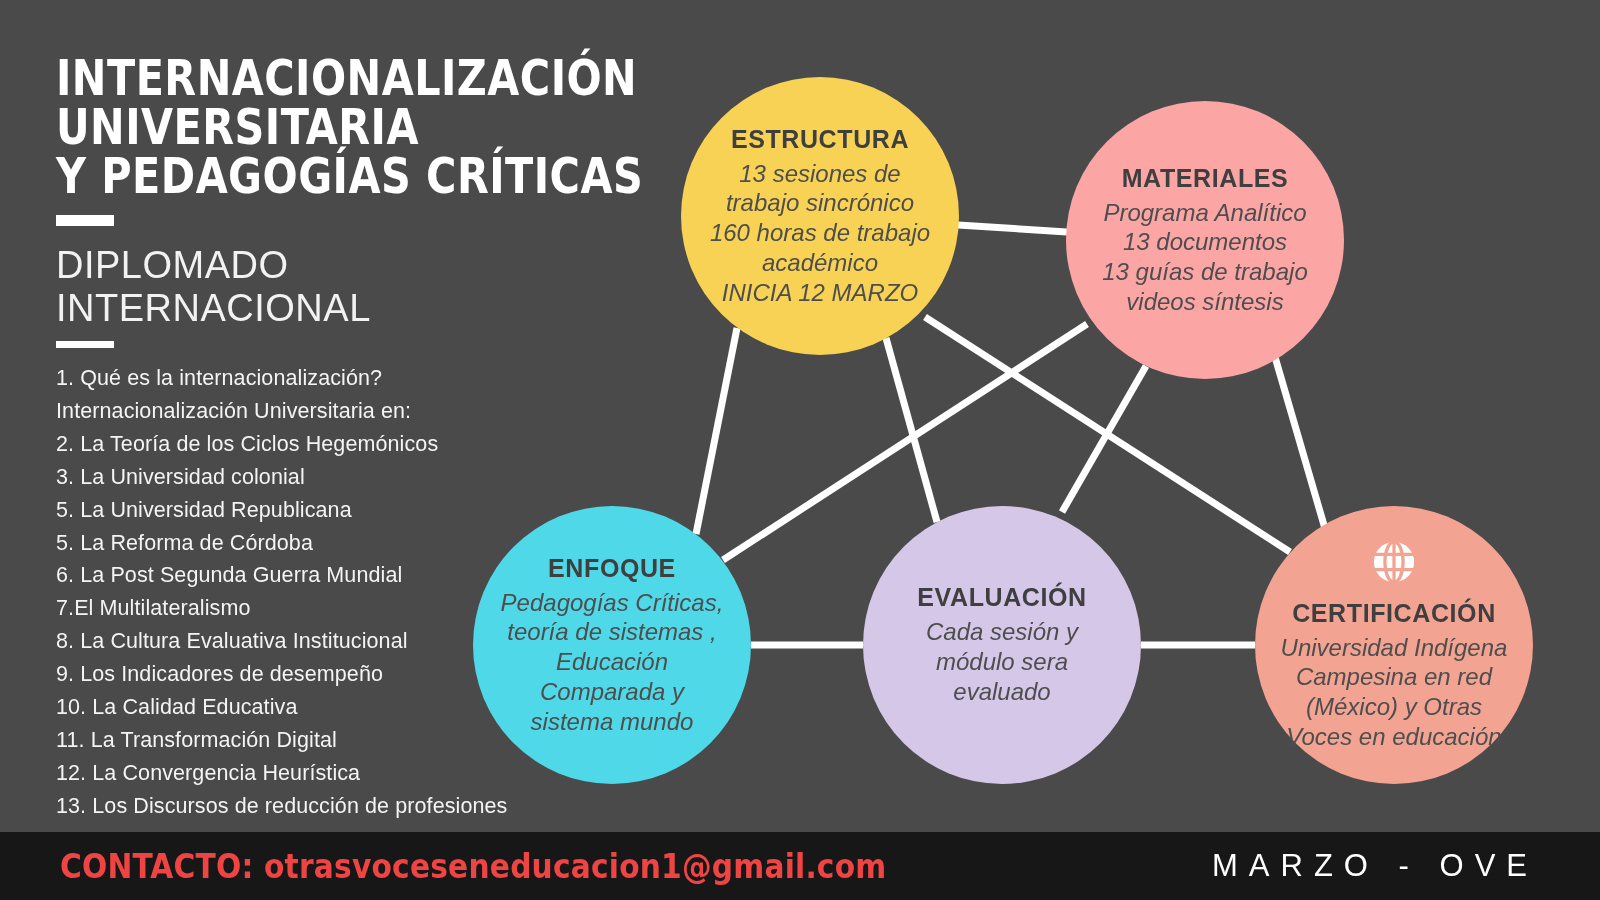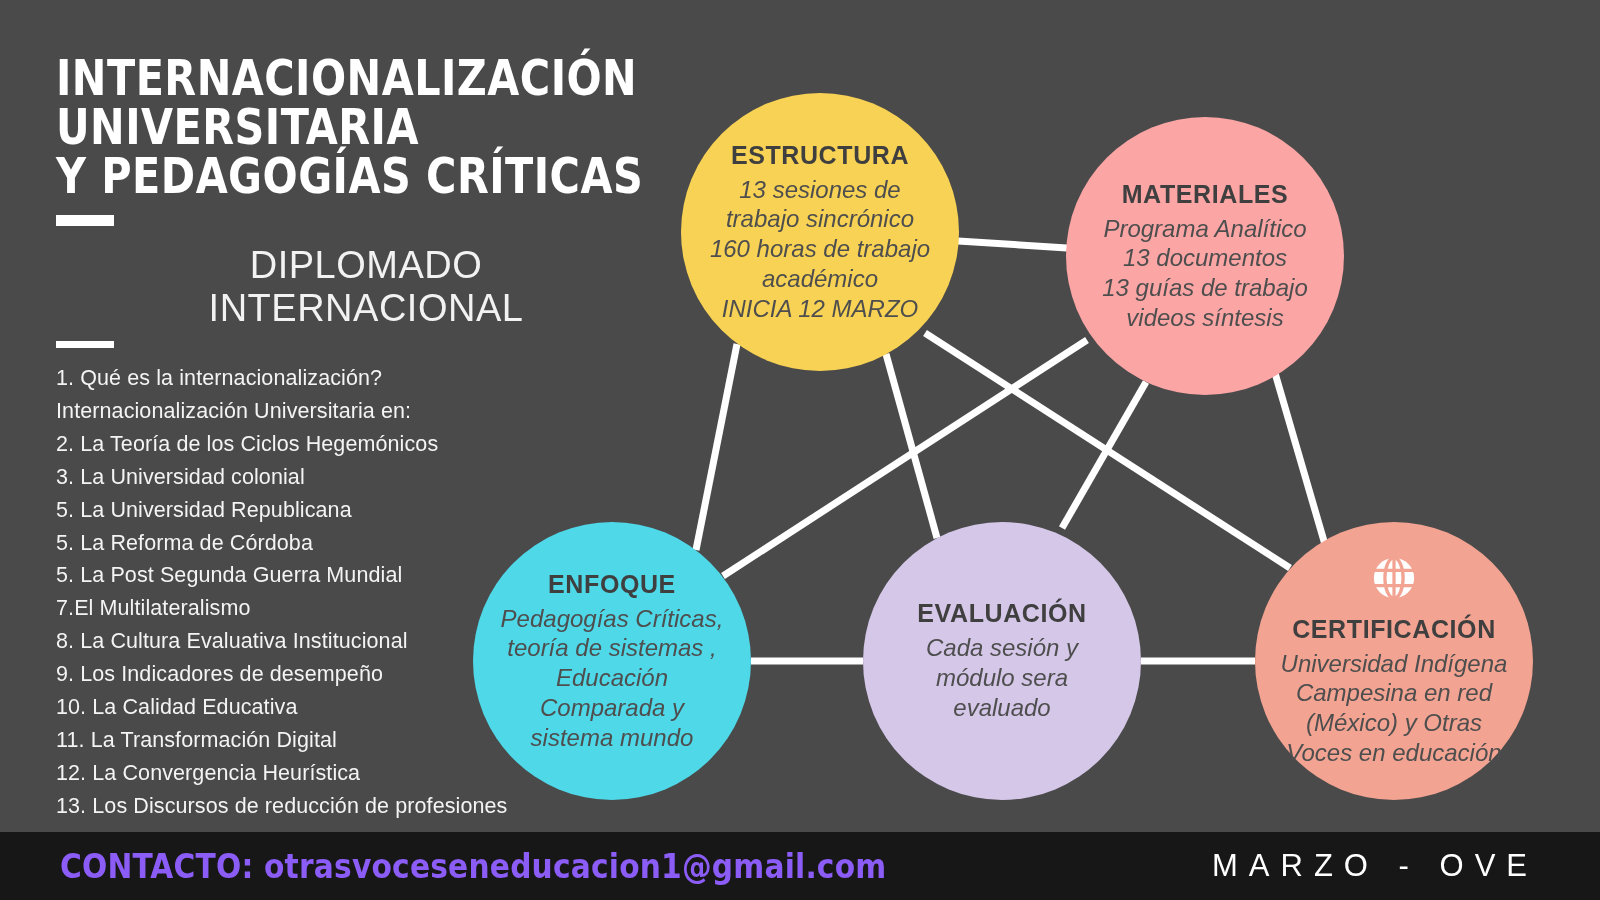--- a/index.html
+++ b/index.html
@@ -33,39 +33,38 @@
     width:58px; height:11px; background:#ffffff;
     margin-top:14px;
   }
   .subtitle{
     color:#f2f2f2;
     font-weight:400;
     font-size:38px;
     line-height:1.12;
     letter-spacing:0.5px;
     margin-top:18px;
-    text-align:center;
   }
   .subtitle-line{ display:block; }
   .rule2{
     width:58px; height:7px; background:#ffffff;
     margin-top:12px; margin-bottom:14px;
   }
   .topic-list{ list-style:none;margin-top:6px; }
   .topic-list li{
     color:#f4f4f4;
     font-size:21.5px;
     line-height:1.53;
     letter-spacing:0.1px;
     white-space:nowrap;
   }
 
   
   .diagram{
-    position:absolute; left:0; top:16px; width:1596px; height:832px;
+    position:absolute; left:0; top:0; width:1596px; height:832px;
   }
   .links{
     position:absolute; left:0; top:0; width:1600px; height:832px;
   }
   .node{
     position:absolute;
     border-radius:50%;
     display:flex;
     flex-direction:column;
     align-items:center;
@@ -95,21 +94,21 @@
   
   .footer{
     position:absolute; left:0; bottom:0;
     width:1600px; height:68px;
     background:#171717;
     display:flex; align-items:center;
   }
   .contact{
     position:absolute; left:60px;
     font-family:"DejaVu Sans Condensed","Liberation Sans Narrow","Liberation Sans", sans-serif;
-    color:#8b5cf6;
+    color:#ef4444;
     font-weight:700;
     font-size:33px;
     letter-spacing:0.2px;
     white-space:nowrap;
   }
   .brand{
     position:absolute; right:62px;
     color:#ffffff;
     font-weight:400;
     font-size:31px;
@@ -206,21 +205,21 @@
     </div>
     <div class="rule2"></div>
 
     <ul class="topic-list">
       <li>1. Qué es la internacionalización?</li>
       <li>Internacionalización Universitaria en:</li>
       <li>2. La Teoría de los Ciclos Hegemónicos</li>
       <li>3. La Universidad colonial</li>
       <li>5. La Universidad Republicana</li>
       <li>5. La Reforma de Córdoba</li>
-      <li>5. La Post Segunda Guerra Mundial</li>
+      <li>6. La Post Segunda Guerra Mundial</li>
       <li>7.El Multilateralismo</li>
       <li>8. La Cultura Evaluativa Institucional</li>
       <li>9. Los Indicadores de desempeño</li>
       <li>10. La Calidad Educativa</li>
       <li>11. La Transformación Digital</li>
       <li>12. La Convergencia Heurística</li>
       <li>13. Los Discursos de reducción de profesiones</li>
     </ul>
   </div>
 

